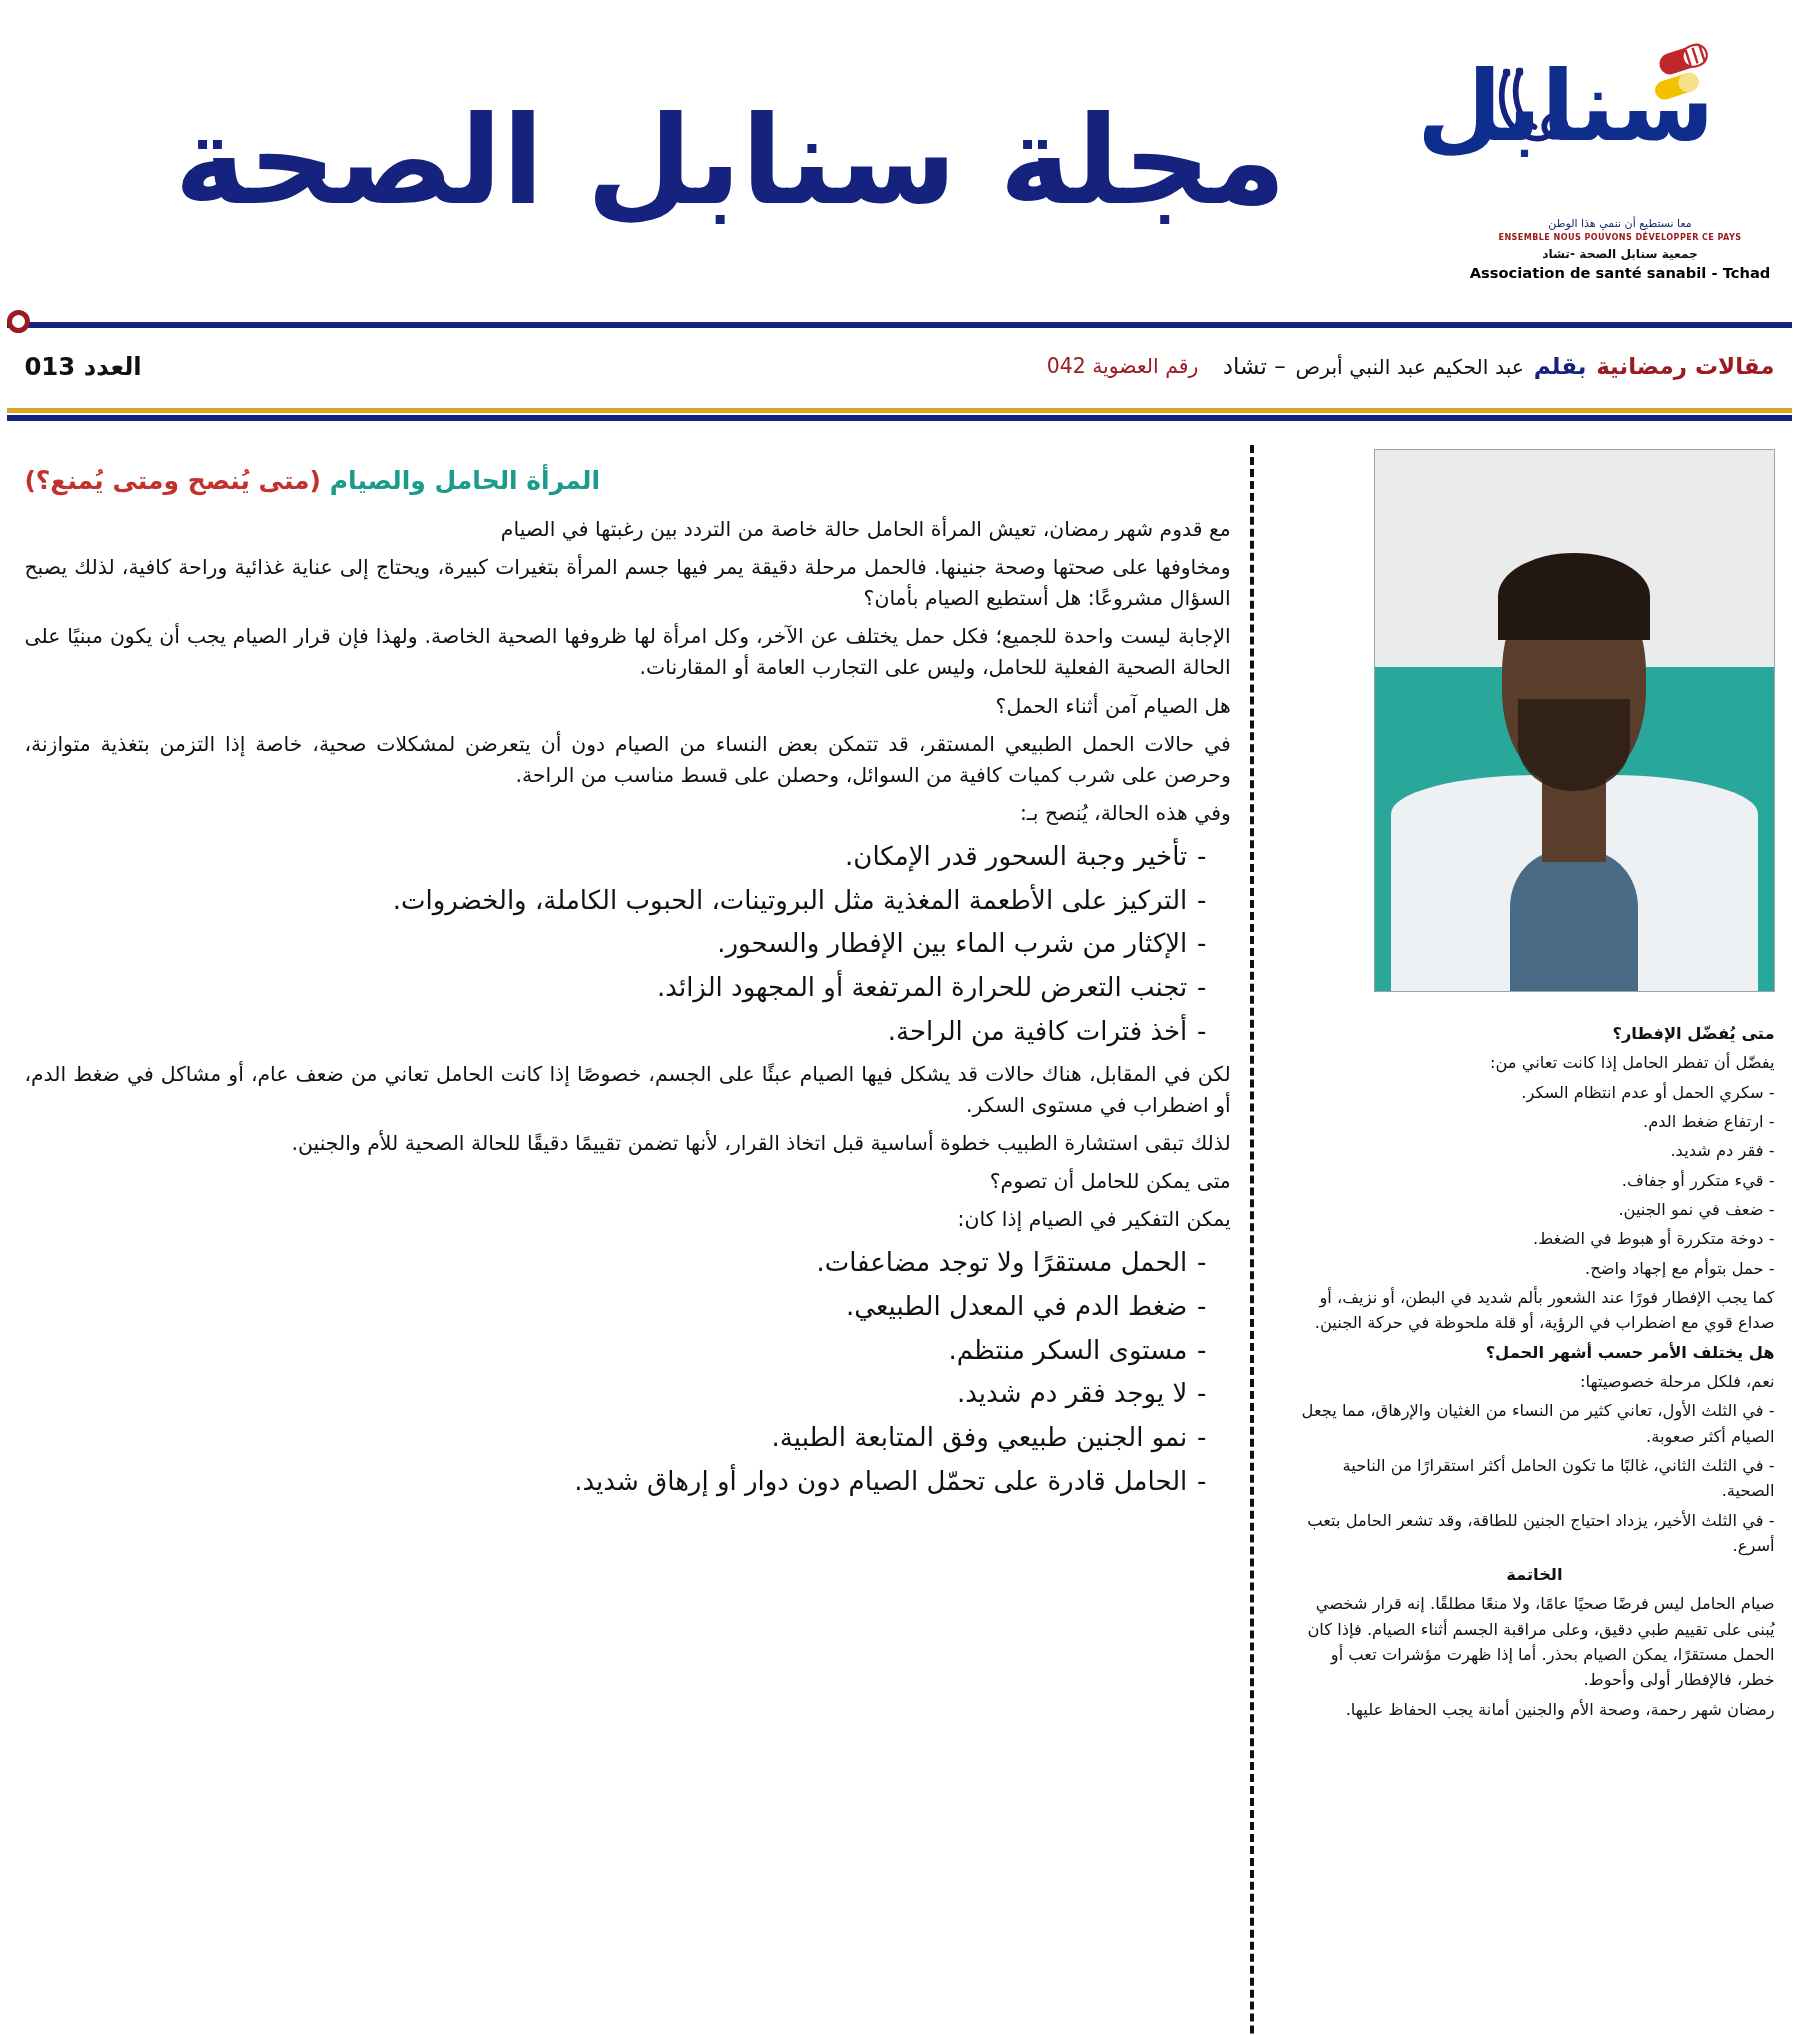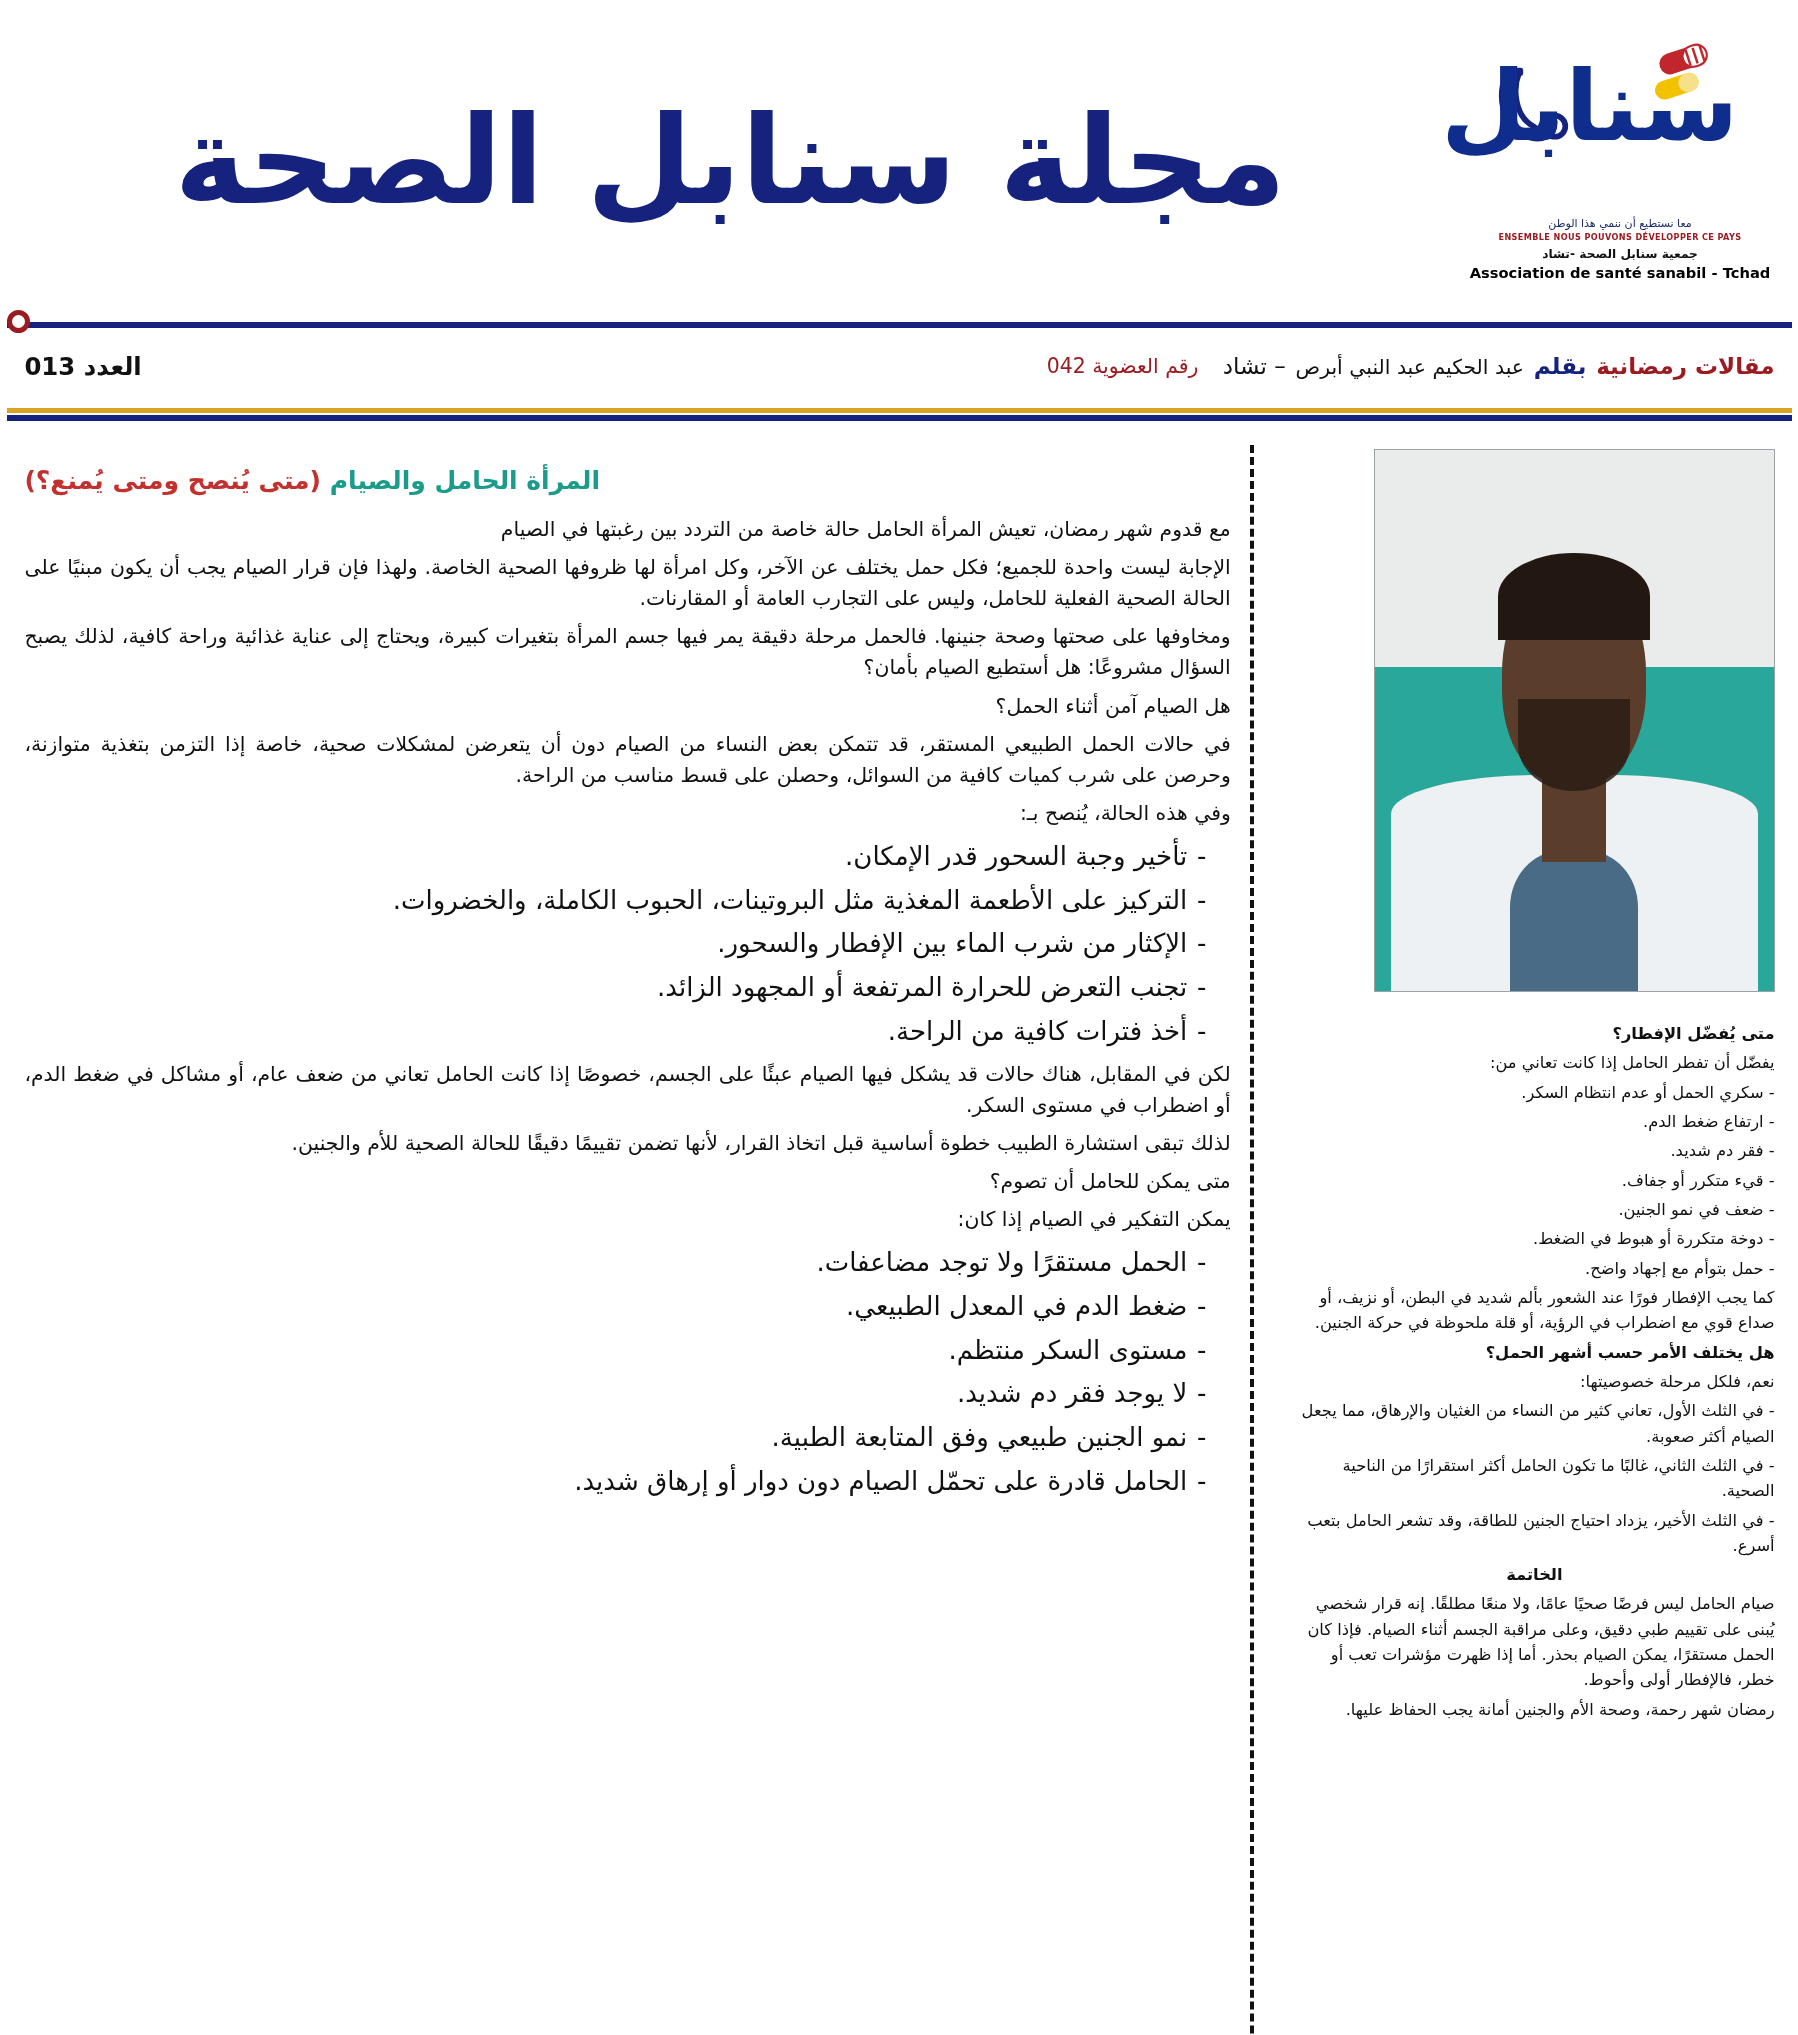--- a/index.html
+++ b/index.html
@@ -33,21 +33,21 @@
   }
   .logo-art {
     position: relative;
     width: 261px;
     height: 175px;
     margin: 0 auto;
   }
   .logo-word {
     position: absolute;
     top: 16.3px;
-    right: 12px;
+    right: 36px;
     font-size: 98px;
     font-weight: bold;
     color: #0f2d8c;
     line-height: 1;
     letter-spacing: -2.4px;
   }
   .logo-steth {
     position: absolute;
     left: 4.1px;
     top: 24.4px;
@@ -371,22 +371,22 @@
 
     <div class="dashed-divider"></div>
 
     <div class="col-main">
       <div class="main-title">
         <span>المرأة الحامل والصيام</span>
         <span class="paren">(متى يُنصح ومتى يُمنع؟)</span>
       </div>
 
       <p>مع قدوم شهر رمضان، تعيش المرأة الحامل حالة خاصة من التردد بين رغبتها في الصيام</p>
+      <p>ومخاوفها على صحتها وصحة جنينها. فالحمل مرحلة دقيقة يمر فيها جسم المرأة بتغيرات كبيرة، ويحتاج إلى عناية غذائية وراحة كافية، لذلك يصبح السؤال مشروعًا: هل أستطيع الصيام بأمان؟</p>
       <p>الإجابة ليست واحدة للجميع؛ فكل حمل يختلف عن الآخر، وكل امرأة لها ظروفها الصحية الخاصة. ولهذا فإن قرار الصيام يجب أن يكون مبنيًا على الحالة الصحية الفعلية للحامل، وليس على التجارب العامة أو المقارنات.</p>
-      <p>ومخاوفها على صحتها وصحة جنينها. فالحمل مرحلة دقيقة يمر فيها جسم المرأة بتغيرات كبيرة، ويحتاج إلى عناية غذائية وراحة كافية، لذلك يصبح السؤال مشروعًا: هل أستطيع الصيام بأمان؟</p>
 
       <p class="q">هل الصيام آمن أثناء الحمل؟</p>
       <p>في حالات الحمل الطبيعي المستقر، قد تتمكن بعض النساء من الصيام دون أن يتعرضن لمشكلات صحية، خاصة إذا التزمن بتغذية متوازنة، وحرصن على شرب كميات كافية من السوائل، وحصلن على قسط مناسب من الراحة.</p>
       <p class="q">وفي هذه الحالة، يُنصح بـ:</p>
 
       <ul>
         <li>تأخير وجبة السحور قدر الإمكان.</li>
         <li>التركيز على الأطعمة المغذية مثل البروتينات، الحبوب الكاملة، والخضروات.</li>
         <li>الإكثار من شرب الماء بين الإفطار والسحور.</li>
         <li>تجنب التعرض للحرارة المرتفعة أو المجهود الزائد.</li>

